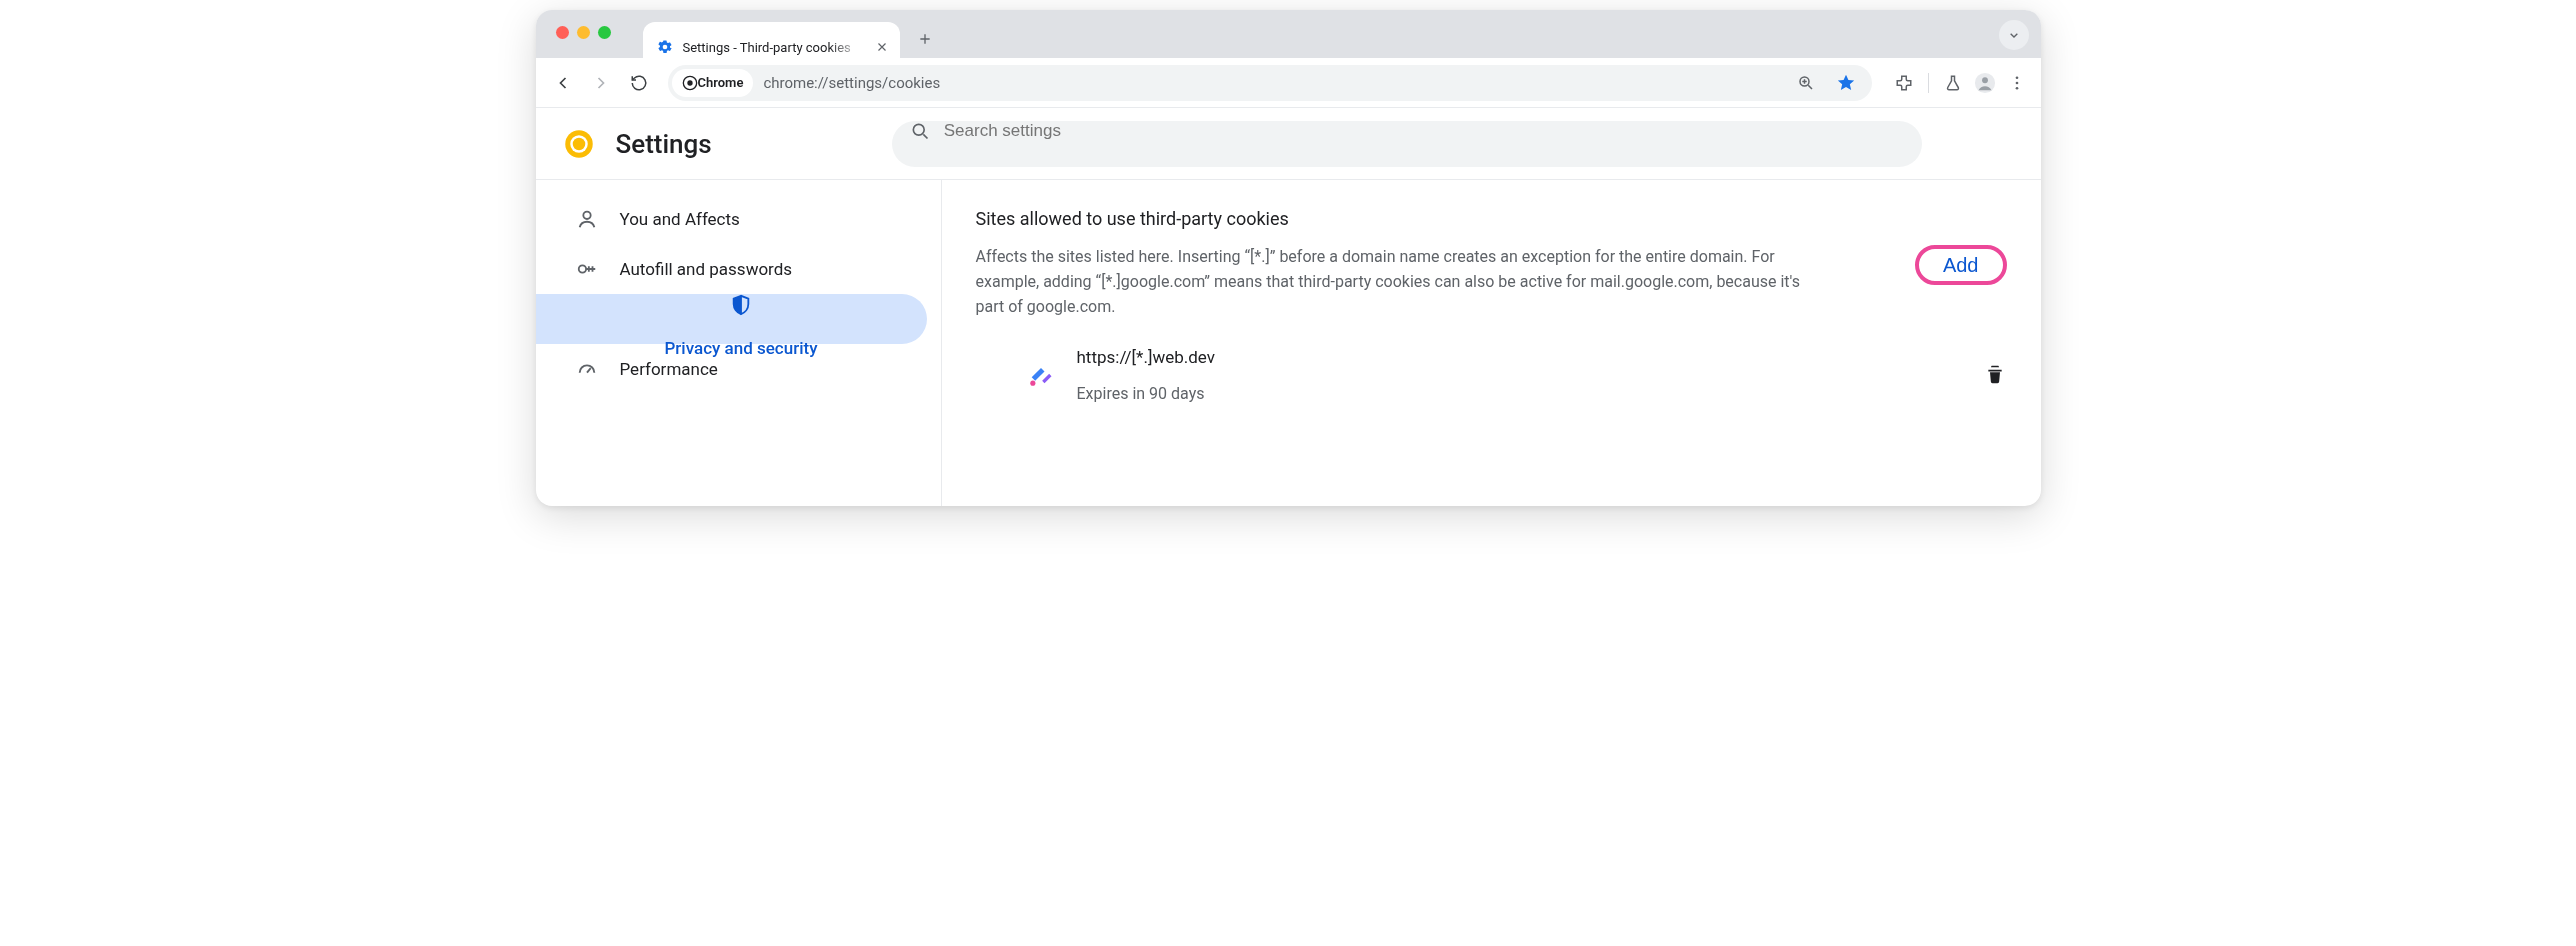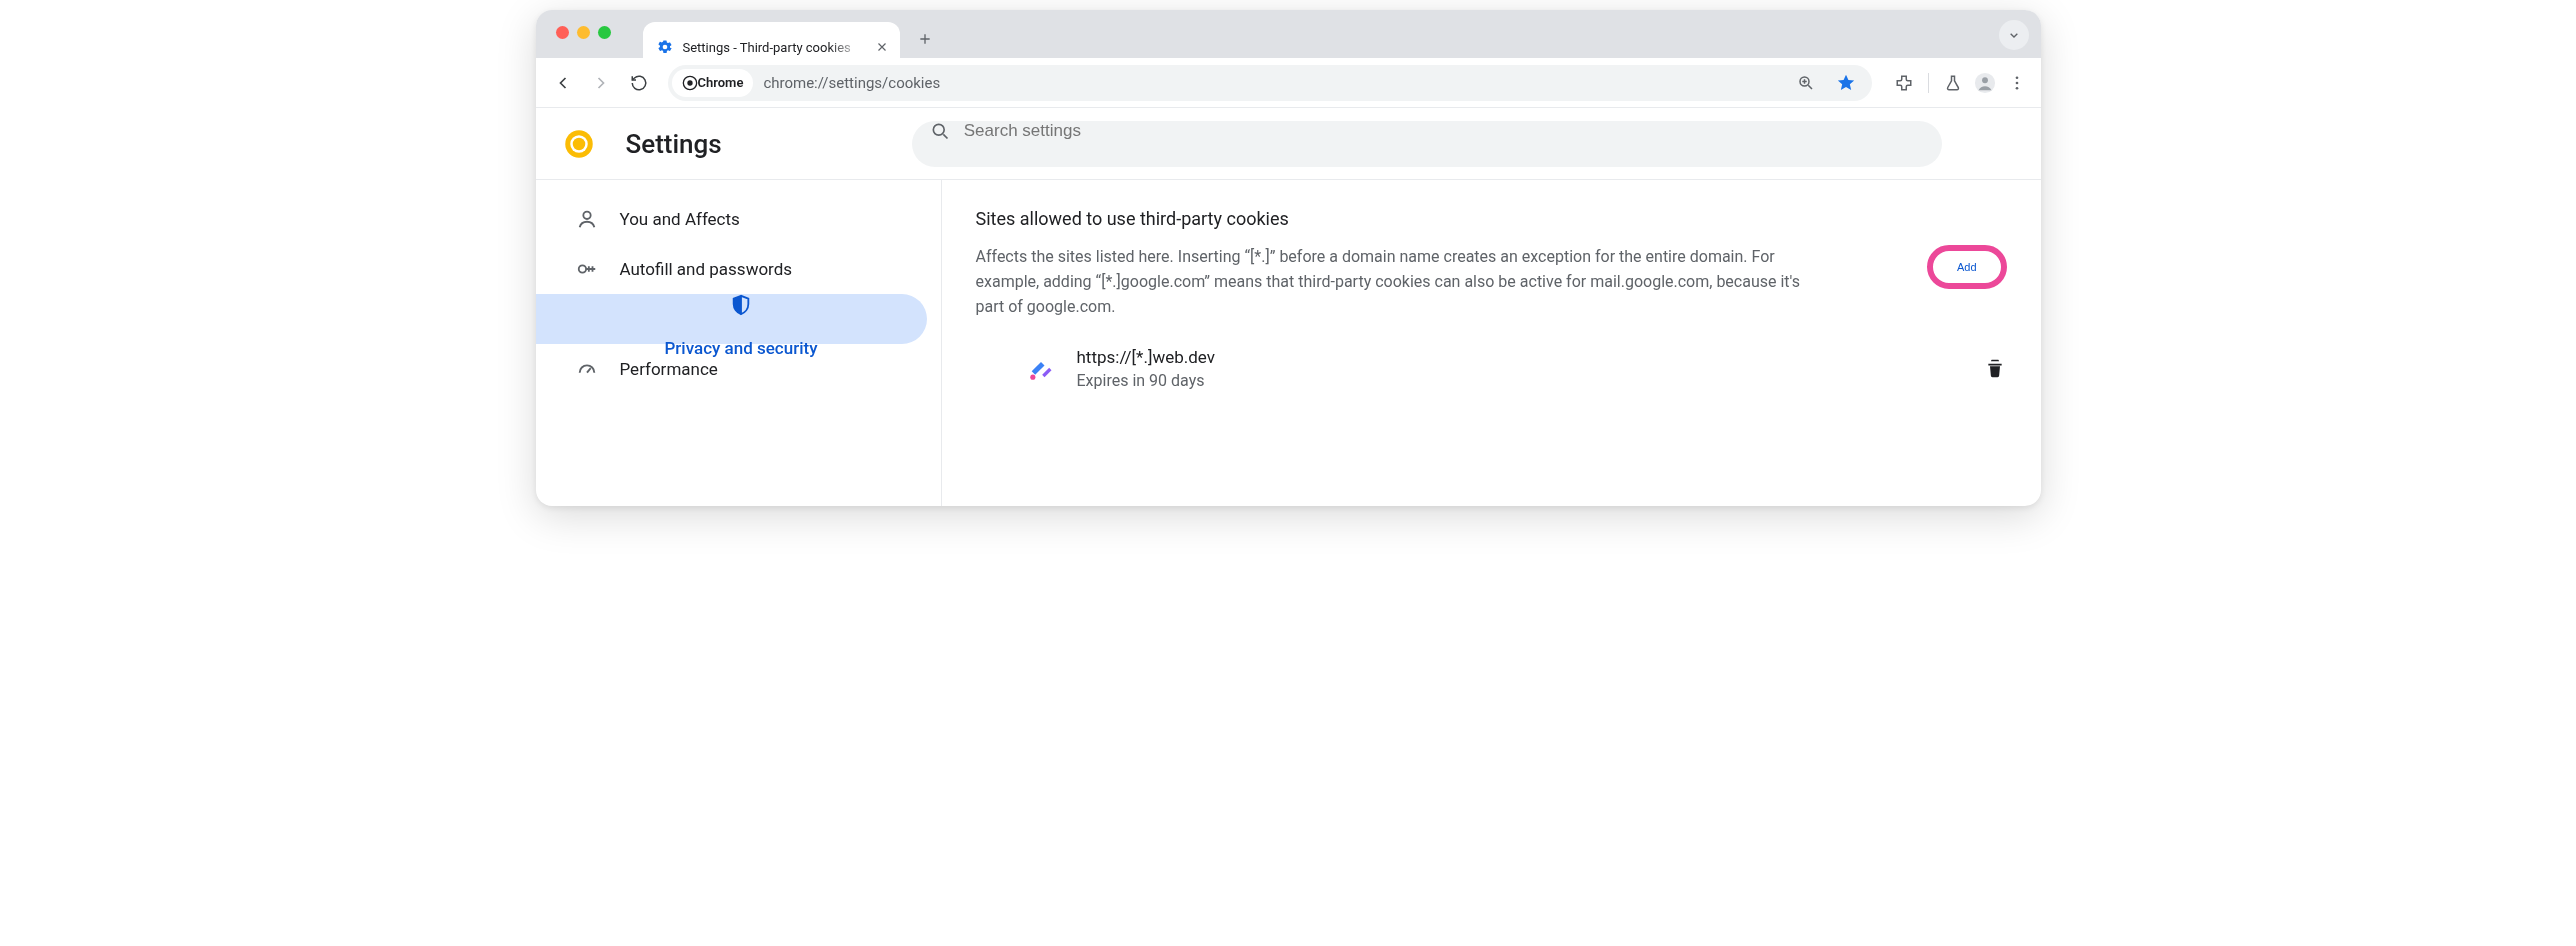--- a/index.html
+++ b/index.html
@@ -71,21 +71,21 @@
   .url { font-size:15px; color:#5f6368; }
   .omni-actions { margin-left:auto; display:flex; align-items:center; gap:12px;}
   .icon-btn { width:28px;height:28px;display:flex;align-items:center;justify-content:center;border-radius:50%;color:#5f6368;cursor:pointer;}
   .star-filled{color:#1a73e8;}
   .toolbar-right{display:flex;align-items:center;gap:4px;margin-left:6px;}
   .vsep{width:1px;height:20px;background:#dadce0;margin:0 6px;}
 
   
   .settings-header {
     height:71px; display:flex; align-items:center;
-    padding: 0 28px; gap:32px;
+    padding: 0 28px; gap:22px;
   }
   .chrome-logo{width:30px;height:30px;}
   .settings-title{font-size:26px;font-weight:500;color:#202124;}
   .search-wrap{flex:1; max-width:1030px; margin-left:158px;}
   .settings-search{
     height:46px;background:#f1f3f4;border-radius:24px;
     display:flex;align-items:flex-start;padding:0 18px;gap:14px;color:#5f6368;font-size:17px;
   }
   .settings-search input{border:none;background:transparent;outline:none;font-size:17px;flex:1;color:#202124;}
 
@@ -101,27 +101,27 @@
   .side-item.active{background:#d3e3fd;color:#0b57d0;font-weight:500;flex-direction:column;}
   .side-item .ico{width:22px;height:22px;flex-shrink:0;display:flex;align-items:center;justify-content:center;}
   .side-item.active .ico{color:#0b57d0;}
   .side-item:not(.active) .ico{color:#5f6368;}
 
   .main { flex:1; padding: 28px 34px 30px; }
   .section-heading{font-size:18px;color:#202124;margin-bottom:16px;}
   .row-wrap{display:flex;align-items:flex-start;gap:28px;}
   .desc{font-size:16px;color:#5f6368;line-height:1.55;max-width:832px;}
   .add-btn{
-    height:40px;padding:16px 24px;border:6px solid #ec4899;border-radius:22px;
-    background:#fff;color:#0b57d0;font-size:11px;font-weight:500;cursor:pointer;
+    height:40px;padding:16px 24px;border:4px solid #ec4899;border-radius:22px;
+    background:#fff;color:#0b57d0;font-size:20px;font-weight:500;cursor:pointer;
     display:flex;align-items:center;white-space:nowrap; margin-left:auto;
   }
   .entry{margin-top:28px;display:flex;align-items:center;gap:22px;padding-left:51px;}
   .entry .favico{width:28px;height:28px;}
-  .entry .labels{display:flex;flex-direction:column;gap:4px;}
+  .entry .labels{display:flex;flex-direction:column;gap:17px;}
   .entry .site{font-size:17px;color:#202124;}
   .entry .expires{font-size:16px;color:#5f6368;}
   .entry .del{margin-left:auto;width:22px;height:22px;color:#202124;cursor:pointer;}
 </style>
 </head>
 <body>
 
 <div class="window">
 
   <div class="tabstrip">

